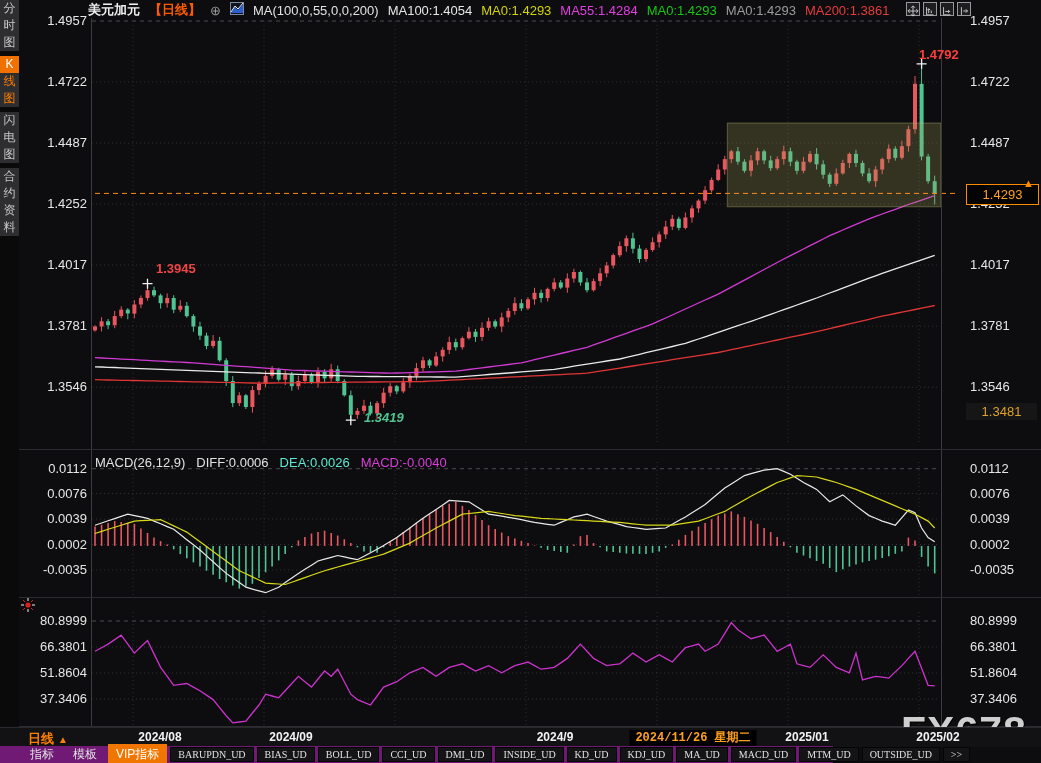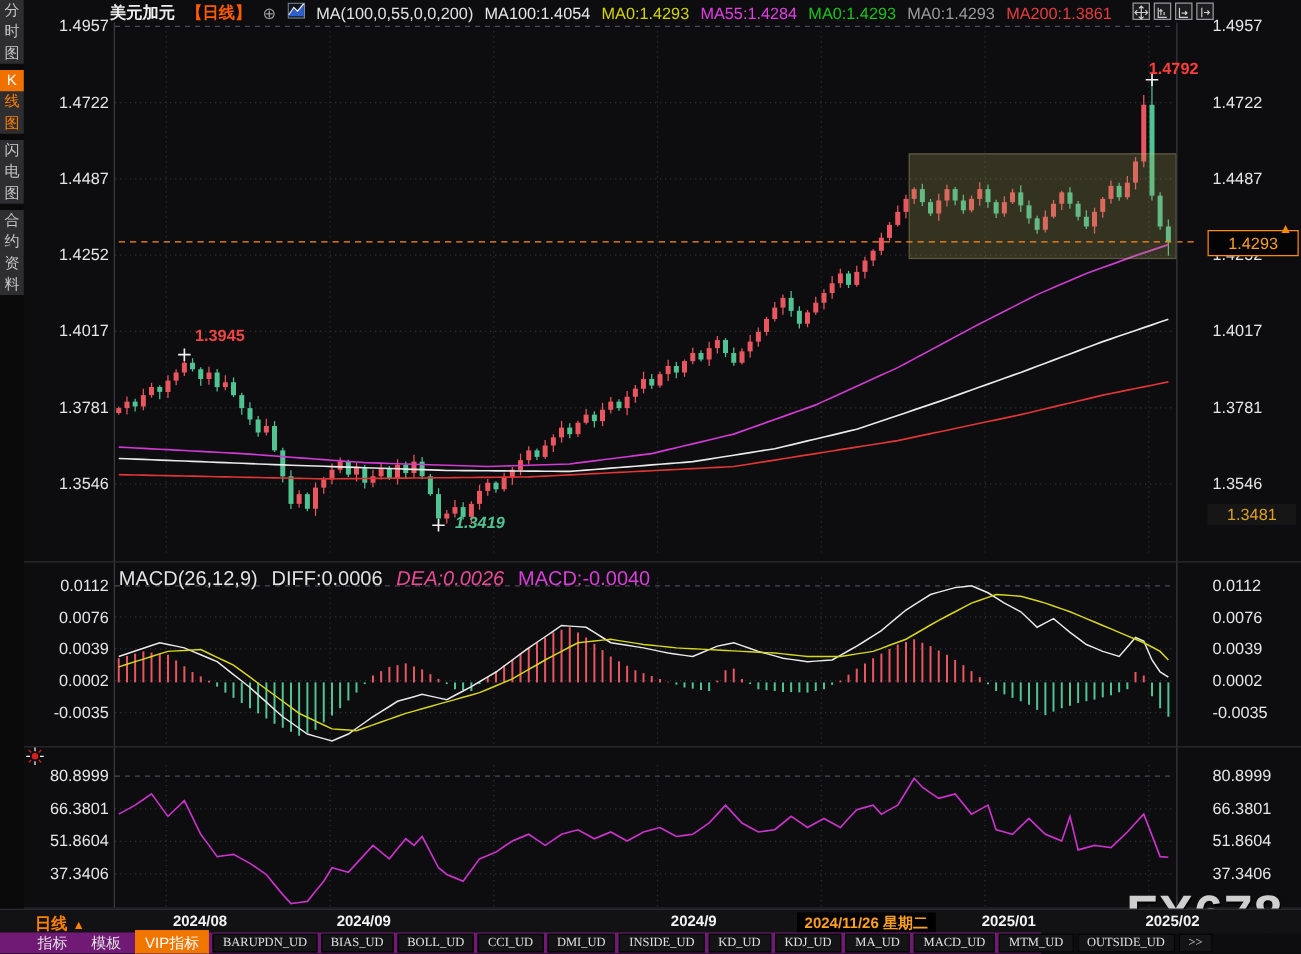--- a/index.html
+++ b/index.html
@@ -18,37 +18,37 @@
   #period{color:#ff5a00;font-weight:bold;}
   #addIcon{color:#9a9a9a;font-size:13px;cursor:pointer;}
   .maitem{font-size:13px;}
   #hdrIcons{position:absolute;right:70px;top:2px;z-index:4;display:flex;gap:3px;}
   .hicon{width:14px;height:14px;background:#1d1d20;border:1px solid #97979b;box-sizing:border-box;cursor:pointer;}
   
   .alab{position:absolute;font-size:13px;color:#e6e6e6;z-index:3;}
   .alab.l{left:7px;width:80px;text-align:right;}
   .alab.r{left:970px;width:72px;text-align:left;}
   
-  .phdr{position:absolute;left:95px;z-index:4;display:flex;gap:11px;font-size:16px;white-space:nowrap;}
+  .phdr{position:absolute;left:95px;z-index:4;display:flex;gap:11px;font-size:13px;white-space:nowrap;}
   
   .ann{position:absolute;font-size:13px;font-weight:bold;z-index:4;}
   
   #priceBadge{position:absolute;left:966px;top:184px;width:71px;height:19px;background:#040404;
     border:1px solid #ff8a00;color:#ffa028;font-size:13px;line-height:19px;text-align:center;z-index:5;}
   #priceArrow{position:absolute;left:1023px;top:177px;color:#ff8a00;font-size:11px;z-index:6;}
   #settleBadge{position:absolute;left:966px;top:403px;width:71px;height:17px;background:#161616;
     color:#dfa126;font-size:13px;line-height:17px;text-align:center;z-index:5;}
   #rsiAlert{position:absolute;left:20px;top:597px;z-index:4;}
   
   #dateRow{position:absolute;left:0;top:727px;width:1041px;height:19px;background:#121214;
     border-top:1px solid #2a2a2e;z-index:3;}
   #periodBtn{position:absolute;left:28px;top:2px;color:#ff8000;font-size:13px;font-weight:bold;cursor:pointer;}
   #periodBtn .tri{font-size:10px;margin-left:4px;}
   .dlab{position:absolute;top:2px;transform:translateX(-50%);font-size:12px;font-weight:bold;color:#f2f2f2;white-space:nowrap;}
-  .dlab.hl{background:#000;color:#ffa01e;padding:0 6px;line-height:16px;}
+  .dlab.hl{background:#000;color:#ffa01e;padding:0 6px;line-height:16px;font-family:Liberation Mono, monospace;}
   
   #btmBar{position:absolute;left:0;top:746px;width:833px;height:17px;background:#701a75;z-index:4;
     display:flex;align-items:center;padding-left:22px;box-sizing:border-box;gap:3px;}
   .tb{font-size:10px;color:#e0e0e0;padding:1px 7px;background:#141416;border:1px solid #050505;
       font-family:Liberation Serif, serif;cursor:pointer;white-space:nowrap;}
   .tb.cn{font-family:"Liberation Sans",sans-serif;font-size:12px;background:transparent;border-color:transparent;}
   .tb.vip{background:#f07600;border-color:#f07600;color:#fff;}
   
   #watermark{position:absolute;left:901px;top:708px;font-size:41px;font-weight:bold;color:#cfcfcf;
     letter-spacing:1px;z-index:2;text-shadow:1px 1px 0 #000;}
@@ -550,21 +550,21 @@
           <path d="M3 2.5v9h8M5 7.5h5M8.3 5.8 10 7.5 8.3 9.2" stroke="#cdcdcd" stroke-width="1.1" fill="none"></path>
         </svg></div>
       <div class="hicon"><svg width="12" height="12" viewBox="0 0 14 14">
           <path d="M4 2.5v9M6 7h5M9.2 5 11 7l-1.8 2" stroke="#cdcdcd" stroke-width="1.1" fill="none"></path>
         </svg></div>
     </div>
 
   <div class="phdr" id="macdHdr" style="top:455px;">
       <span style="color: rgb(226, 226, 226);">MACD(26,12,9)</span>
       <span style="color: rgb(226, 226, 226);">DIFF:0.0006</span>
-      <span style="color: #ec4899; font-style: italic;">DEA:0.0026</span>
+      <span style="color: #5eead4;">DEA:0.0026</span>
       <span style="color: rgb(218, 62, 218);">MACD:-0.0040</span>
     </div>
 
   <span id="rsiAlert">
     <svg width="16" height="16" viewBox="0 0 16 16">
       <g stroke="#f0f0f0" stroke-width="1">
           <path d="M8 1v3M8 12v3M1 8h3M12 8h3"></path>
         </g>
       <g stroke="#d02020" stroke-width="1">
           <path d="M3 3l2 2M11 11l2 2M13 3l-2 2M5 11l-2 2"></path>

